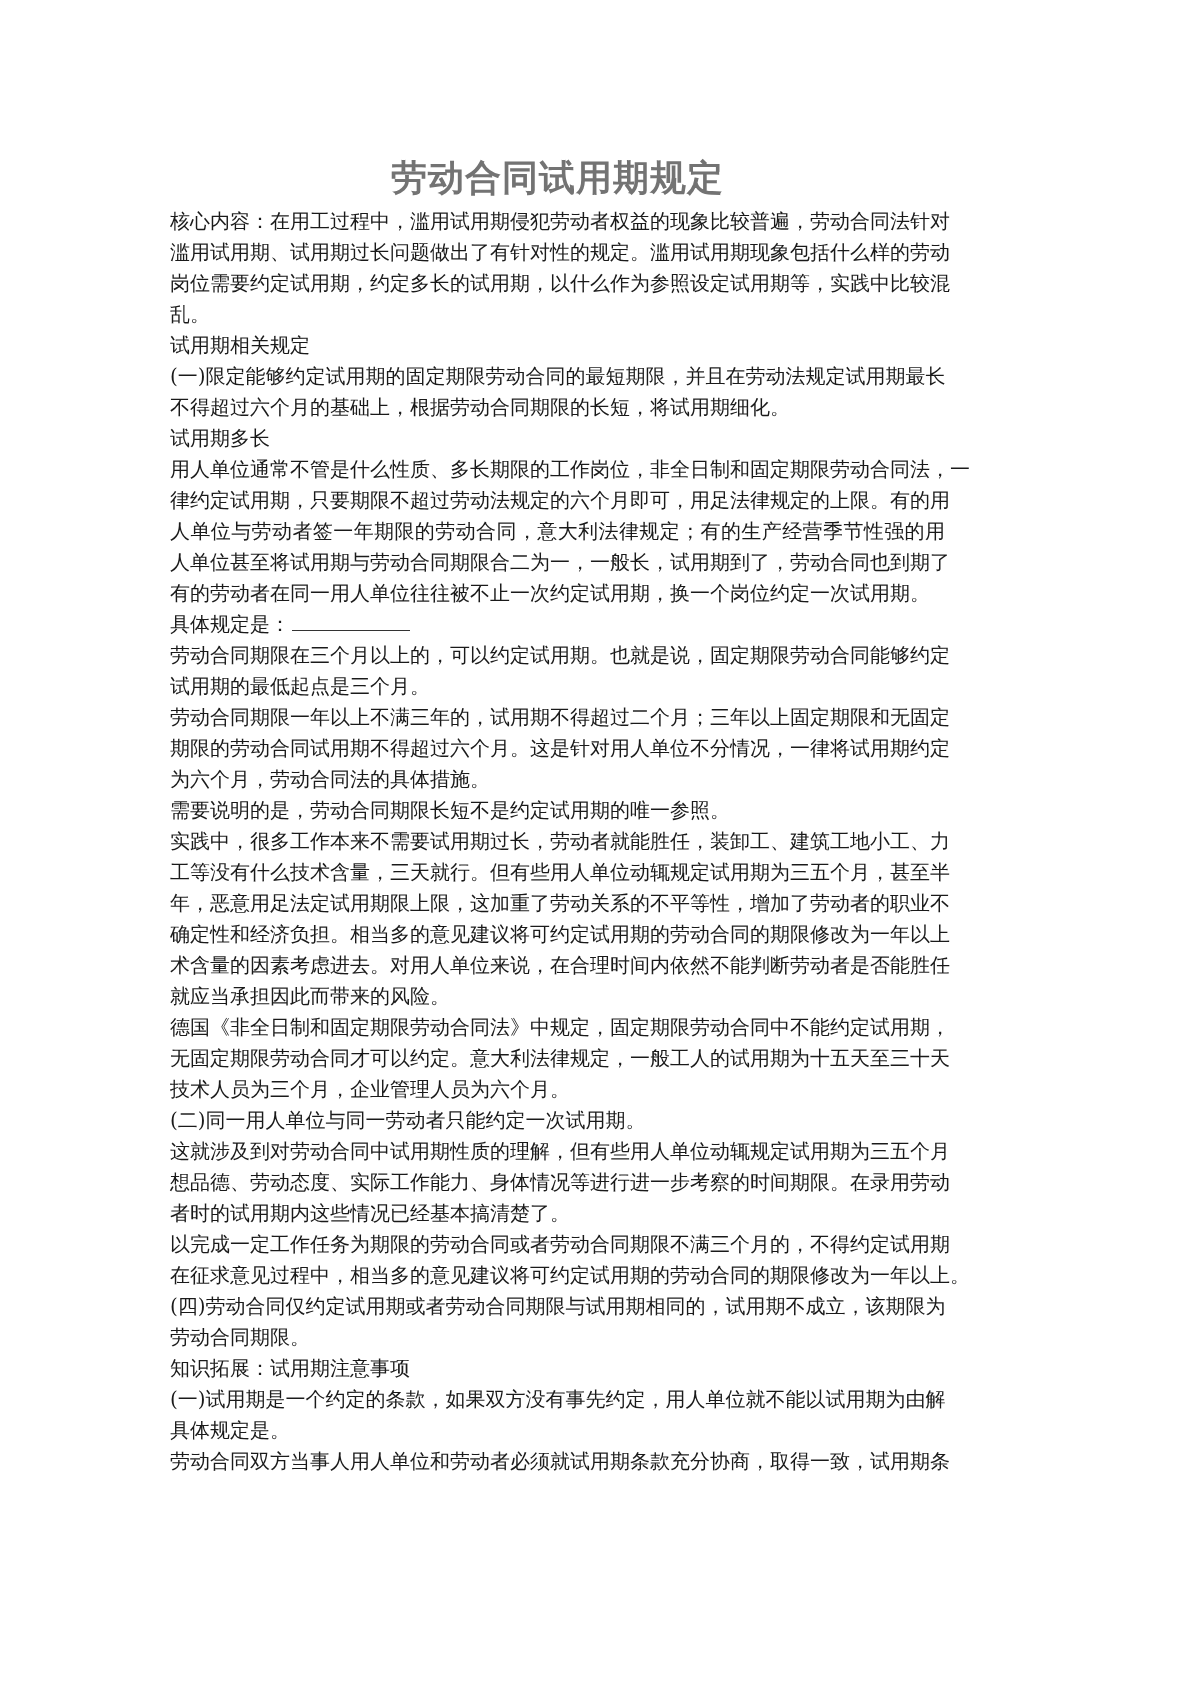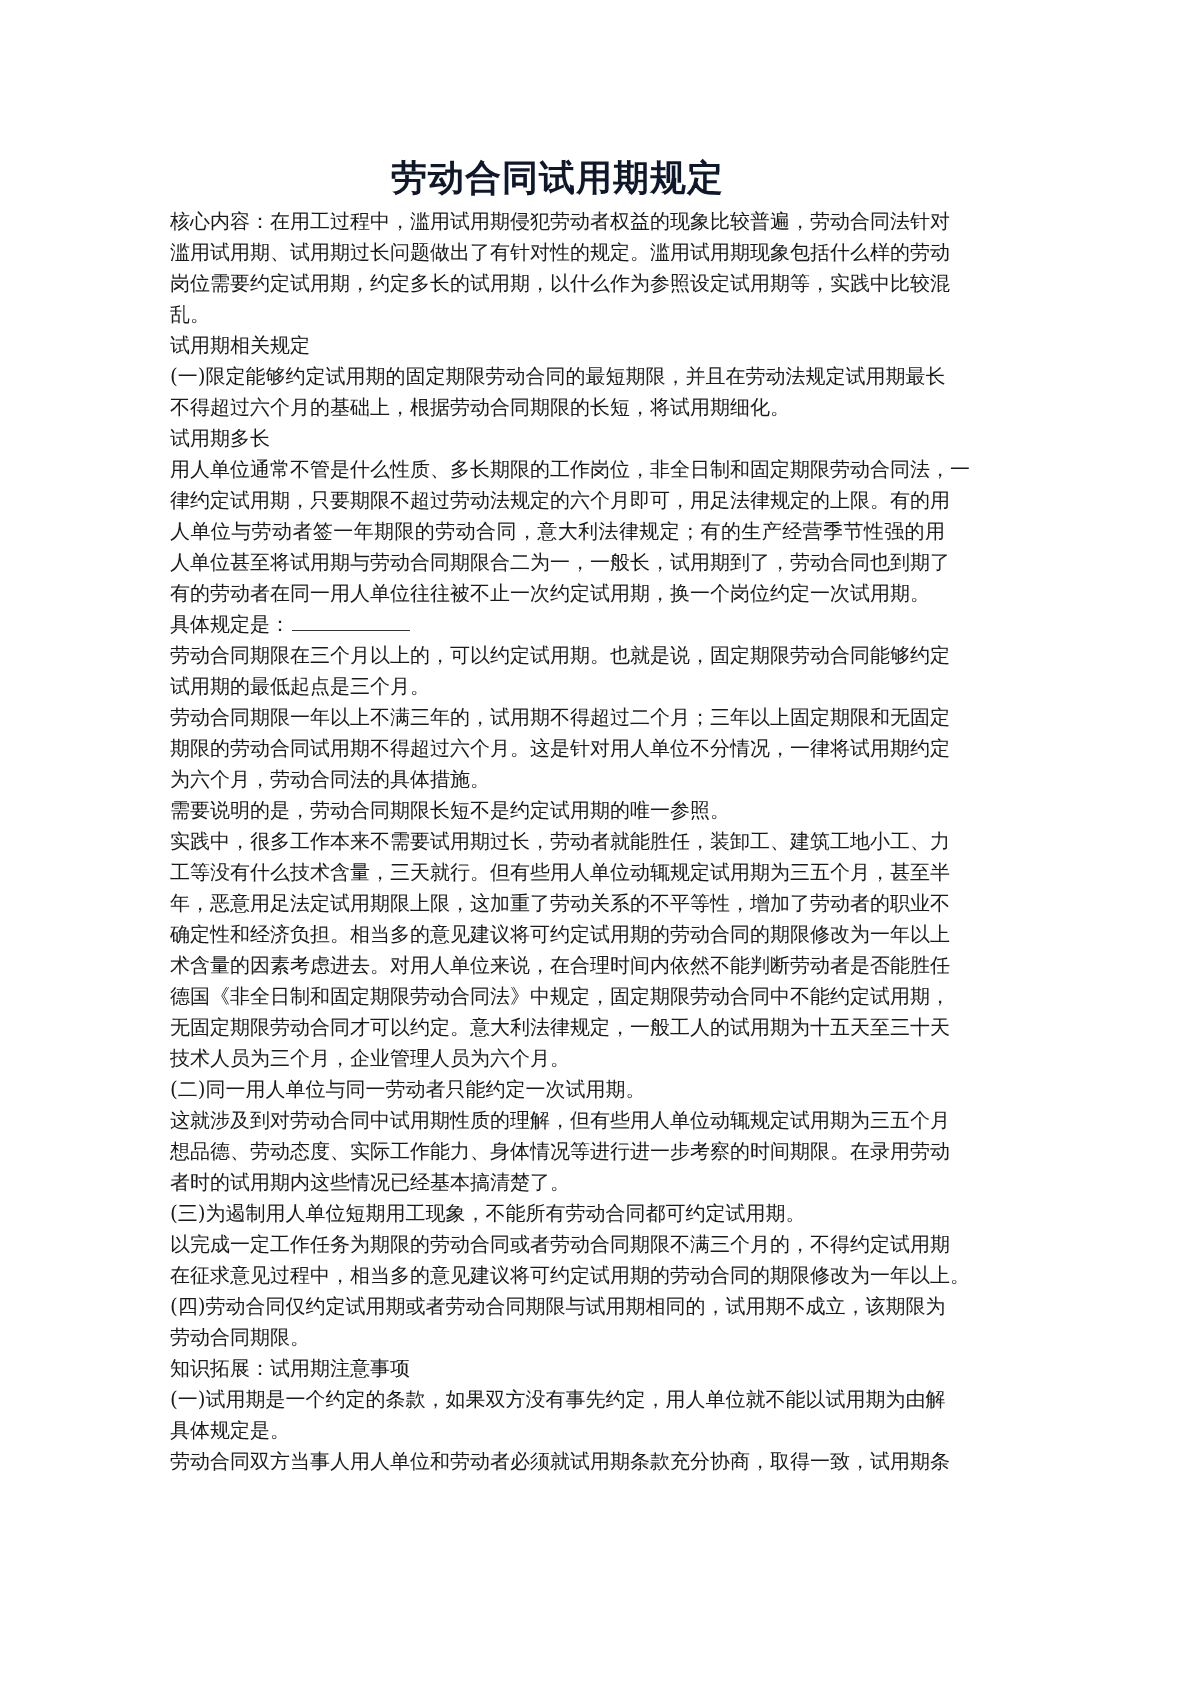--- a/index.html
+++ b/index.html
@@ -5,21 +5,21 @@
   html, body { margin: 0; padding: 0; background: #ffffff; }
   body { width: 1190px; height: 1683px; position: relative; overflow: hidden; }
   .page {
     position: absolute; left: 170px; top: 150px; width: 775px;
     font-family: "DejaVu Serif", "Liberation Serif", serif;
     color: #1a1a1a;
   }
   .title {
     text-align: center; font-family: "DejaVu Sans", "Liberation Sans", sans-serif;
     font-weight: bold; font-size: 36px; line-height: 56px; height: 56px;
-    margin: 0 0 0 0; letter-spacing: 1px; color: #0f172a;
+    margin: 0 0 0 0; letter-spacing: 1px; color: #737373;
   }
   .line {
     font-size: 20px; line-height: 31px; height: 31px;
     white-space: nowrap; overflow: visible; text-align: justify;
     text-align-last: justify; letter-spacing: 0px;
   }
   .line.last { text-align-last: left; }
   .blank {
     display: inline-block; width: 118px; border-bottom: 1px solid #333;
     height: 18px; vertical-align: baseline; margin-left: 2px;
@@ -68,36 +68,34 @@
       </div>
       <div>
         <div class="line last">需要说明的是，劳动合同期限长短不是约定试用期的唯一参照。</div>
       </div>
       <div>
         <div class="line">实践中，很多工作本来不需要试用期过长，劳动者就能胜任，装卸工、建筑工地小工、力</div>
         <div class="line">工等没有什么技术含量，三天就行。但有些用人单位动辄规定试用期为三五个月，甚至半</div>
         <div class="line">年，恶意用足法定试用期限上限，这加重了劳动关系的不平等性，增加了劳动者的职业不</div>
         <div class="line">确定性和经济负担。相当多的意见建议将可约定试用期的劳动合同的期限修改为一年以上</div>
         <div class="line">术含量的因素考虑进去。对用人单位来说，在合理时间内依然不能判断劳动者是否能胜任</div>
+        <div class="line last">就应当承担因此而带来的风险。</div>
       </div>
       <div>
         <div class="line">德国《非全日制和固定期限劳动合同法》中规定，固定期限劳动合同中不能约定试用期，</div>
         <div class="line">无固定期限劳动合同才可以约定。意大利法律规定，一般工人的试用期为十五天至三十天</div>
         <div class="line last">技术人员为三个月，企业管理人员为六个月。</div>
       </div>
       <div>
         <div class="line last">(二)同一用人单位与同一劳动者只能约定一次试用期。</div>
       </div>
       <div>
         <div class="line">这就涉及到对劳动合同中试用期性质的理解，但有些用人单位动辄规定试用期为三五个月</div>
         <div class="line">想品德、劳动态度、实际工作能力、身体情况等进行进一步考察的时间期限。在录用劳动</div>
         <div class="line last">者时的试用期内这些情况已经基本搞清楚了。</div>
-      </div>
-      <div>
-        <div class="line last">(三)为遏制用人单位短期用工现象，不能所有劳动合同都可约定试用期。</div>
       </div>
       <div>
         <div class="line">以完成一定工作任务为期限的劳动合同或者劳动合同期限不满三个月的，不得约定试用期</div>
         <div class="line last">在征求意见过程中，相当多的意见建议将可约定试用期的劳动合同的期限修改为一年以上。</div>
       </div>
       <div>
         <div class="line">(四)劳动合同仅约定试用期或者劳动合同期限与试用期相同的，试用期不成立，该期限为</div>
         <div class="line last">劳动合同期限。</div>
       </div>
       <div>

